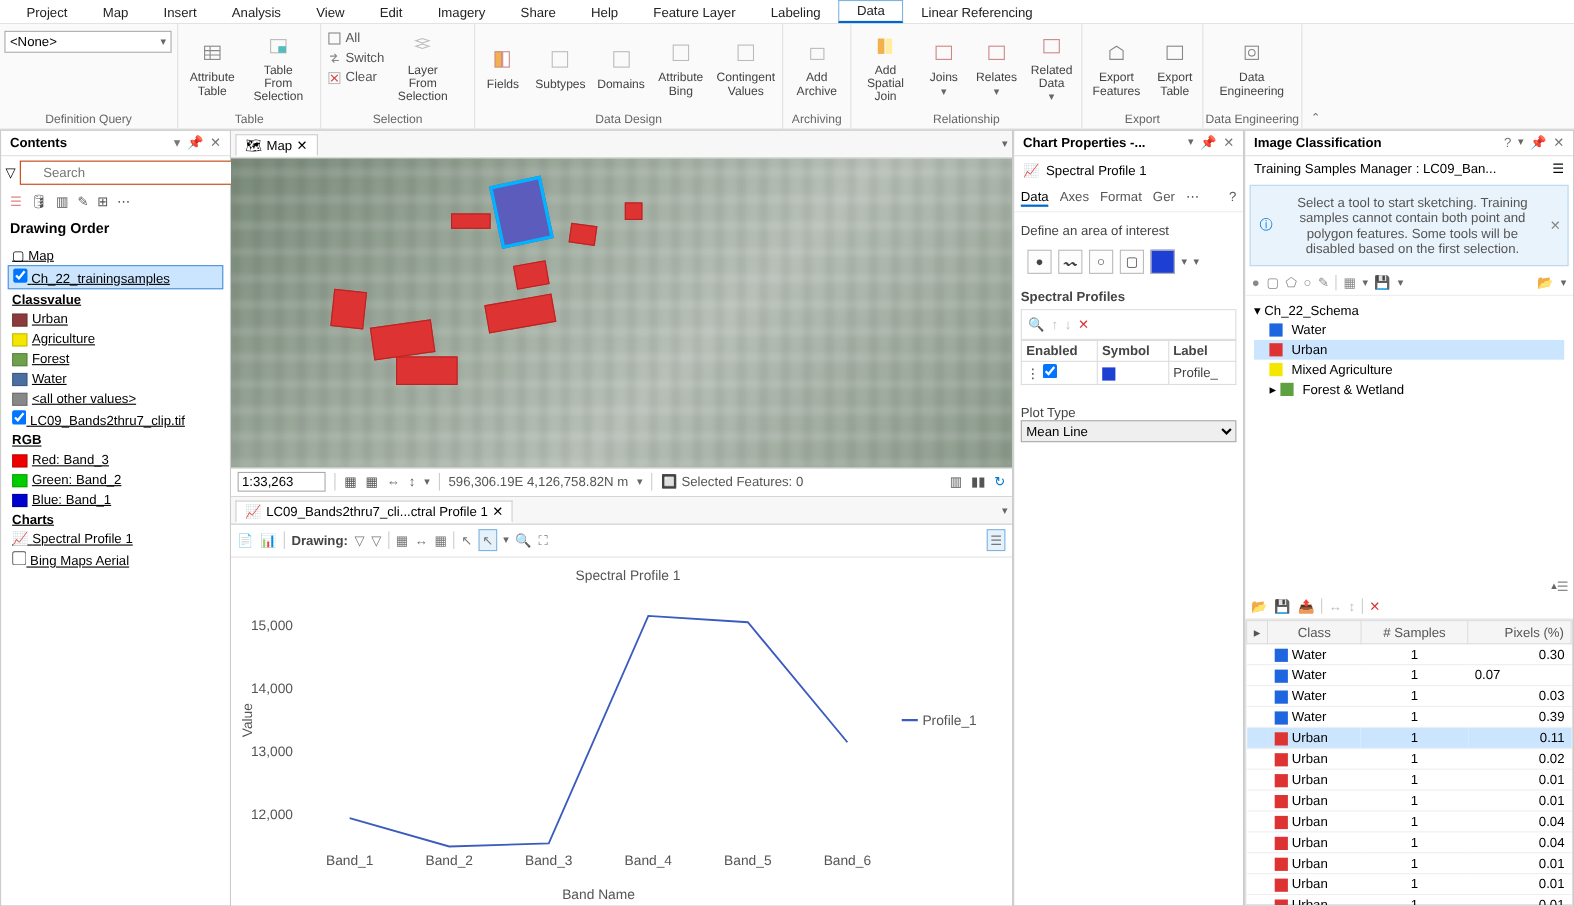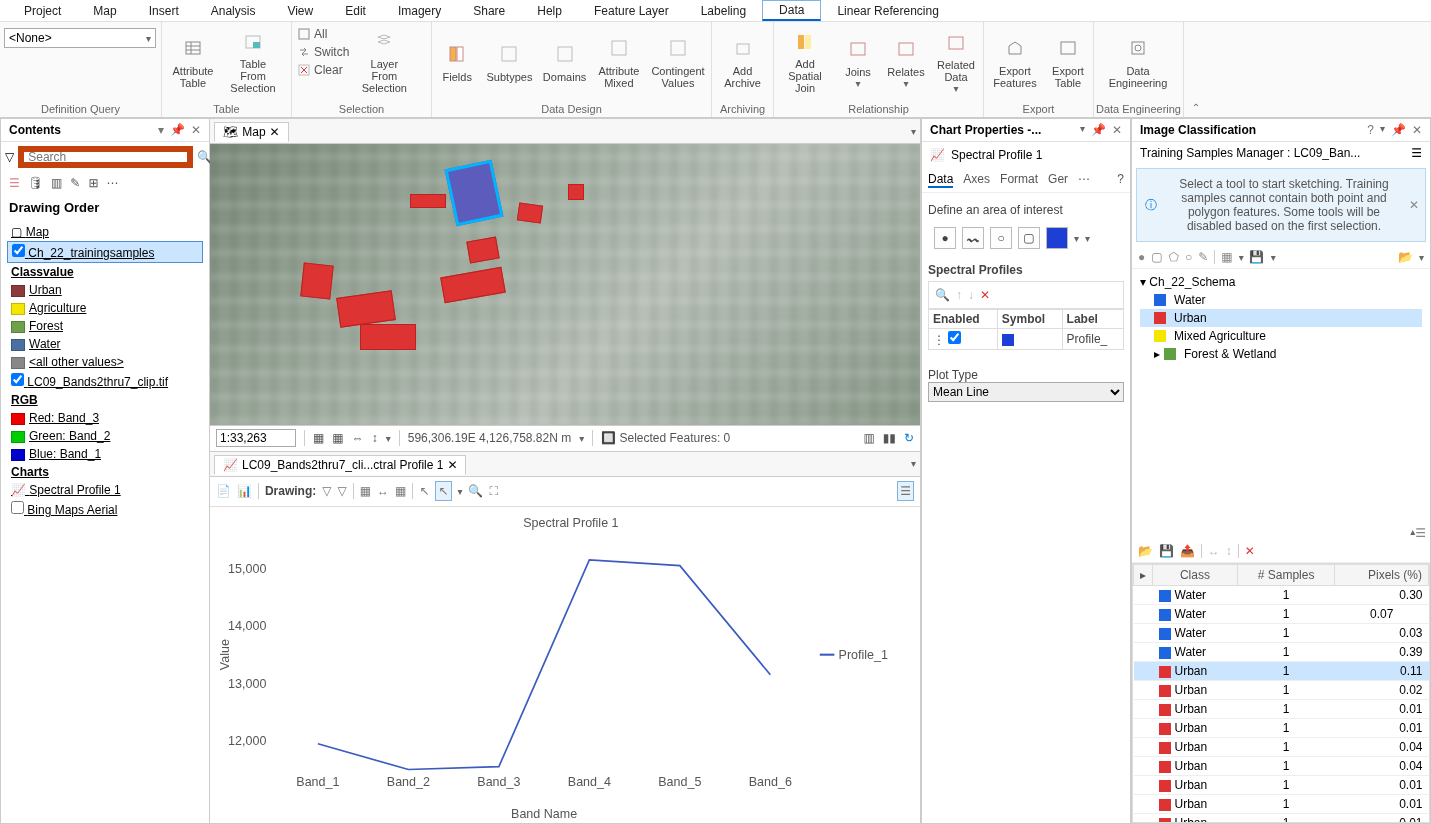--- a/index.html
+++ b/index.html
@@ -13,32 +13,32 @@
 
 .ribbon { display: flex; height: 96px; border-bottom: 1px solid #ccc; background: #fafafa; }
 .ribbon-group { border-right: 1px solid #e0e0e0; display: flex; flex-direction: column; }
 .ribbon-group .body { flex: 1; display: flex; align-items: flex-start; padding: 4px; gap: 6px; }
 .ribbon-group .label { text-align: center; font-size: 11px; color: #666; padding-bottom: 2px; }
 .rbtn { display: flex; flex-direction: column; align-items: center; justify-content: center; width: 54px; height: 70px; color: #444; cursor: pointer; padding: 2px; }
 .rbtn .ico { width: 30px; height: 30px; margin-bottom: 2px; display: flex; align-items: center; justify-content: center; }
 .rbtn .txt { font-size: 11px; text-align: center; line-height: 12px; }
 .def-select { width: 152px; height: 20px; border: 1px solid #aaa; background: #fff; padding: 0 4px; font-size: 11px; display:flex; align-items:center; justify-content:space-between; }
 .small-stack { display:flex; flex-direction:column; gap:2px; }
-.small-item { display:flex; align-items:center; gap:4px; font-size:11px; color:#555; padding:1px 2px; }
+.small-item { display:flex; align-items:flex-end; gap:4px; font-size:11px; color:#555; padding:1px 2px; }
 
 
 .main { display: flex; height: 706px; }
 .pane { border: 1px solid #ccc; background: #fff; display: flex; flex-direction: column; }
 .pane-header { display: flex; align-items: center; justify-content: space-between; padding: 4px 8px; font-weight: 600; font-size: 13px; border-bottom: 1px solid #e0e0e0; }
 .pane-header .tools { display:flex; gap:6px; font-weight:normal; color:#777; cursor:pointer; }
 
 
 .contents { width: 210px; }
 .search-row { display:flex; align-items:center; padding:4px; gap:4px; }
-.search-row input { flex:1; border:6px solid #c2410c; height:22px; padding:0 4px; }
+.search-row input { flex:1; border:1px solid #c2410c; height:22px; padding:0 20px; }
 .icon-row { display:flex; gap:8px; padding:4px 8px; color:#555; }
 .drawing-order { font-weight:600; padding:6px 8px; font-size:13px; }
 .toc { padding:2px 6px; font-size:12px;text-decoration:underline; }
 .toc .node { padding:2px 0 2px 4px; }
 .toc .sel { background:#cce5ff; border:1px solid #4a90d9; }
 .swatch { display:inline-block; width:14px; height:12px; margin-right:4px; vertical-align:middle; border:1px solid rgba(0,0,0,0.2); }
 .indent1 { padding-left: 16px; }
 .indent2 { padding-left: 28px; }
 
 
@@ -208,21 +208,21 @@
             </svg>
           </div>
           <div class="txt">Domains</div>
         </div>
       <div class="rbtn" style="width:50px">
           <div class="ico">
             <svg class="ico16" viewBox="0 0 16 16">
               <rect x="1" y="1" width="14" height="14" fill="none" stroke="#bbb"></rect>
             </svg>
           </div>
-          <div class="txt">Attribute Mixed</div>
+          <div class="txt">Attribute Bing</div>
         </div>
       <div class="rbtn" style="width:60px">
           <div class="ico">
             <svg class="ico16" viewBox="0 0 16 16">
               <rect x="1" y="1" width="14" height="14" fill="none" stroke="#bbb"></rect>
             </svg>
           </div>
           <div class="txt">Contingent Values</div>
         </div>
     </div>
@@ -595,21 +595,21 @@
             <tr>
               <td></td>
               <td><span class="sw" style="background:#1e66e0"></span>Water</td>
               <td style="text-align:center">1</td>
               <td style="text-align:right">0.30</td>
             </tr>
             <tr>
               <td></td>
               <td><span class="sw" style="background:#1e66e0"></span>Water</td>
               <td style="text-align:center">1</td>
-              <td style="text-align:center">0.07</td>
+              <td style="text-align:left">0.07</td>
             </tr>
             <tr>
               <td></td>
               <td><span class="sw" style="background:#1e66e0"></span>Water</td>
               <td style="text-align:center">1</td>
               <td style="text-align:right">0.03</td>
             </tr>
             <tr>
               <td></td>
               <td><span class="sw" style="background:#1e66e0"></span>Water</td>

